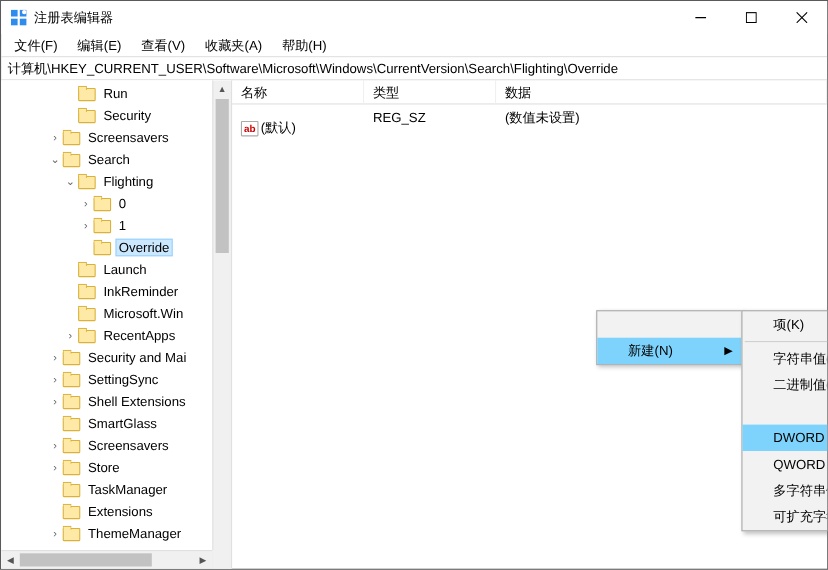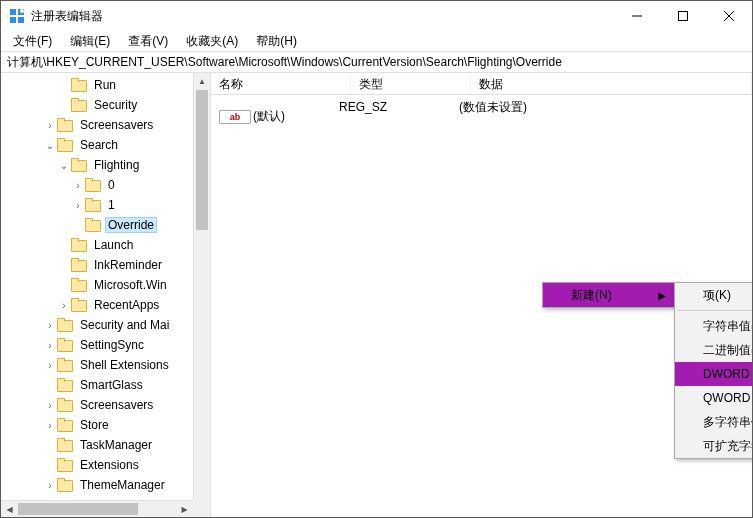--- a/index.html
+++ b/index.html
@@ -21,31 +21,31 @@
 .tree-row .folder::before { content: ""; position: absolute; left: 0; top: 2px; width: 14px; height: 10px; background: #ffe9a6; border: 1px solid #d9b13b; border-radius: 1px; }
 .tree-row .folder::after { content: ""; position: absolute; left: 0; top: 0; width: 6px; height: 3px; background: #ffe9a6; border: 1px solid #d9b13b; border-bottom: none; border-radius: 1px 1px 0 0; }
 .tree-row .label { padding: 1px 3px; }
 .tree-row.selected .label { background: #cce8ff; border: 1px solid #99d1ff; padding: 0 2px; }
 .list-pane { flex: 1; position: relative; }
 .list-header { height: 22px; display: flex; border-bottom: 1px solid #e0e0e0; }
 .list-header .col { padding: 3px 8px; border-right: 1px solid #f0f0f0; }
 .list-body { padding-top: 2px; }
 .list-row { height: 20px; display: flex; align-items: center; }
 .list-row .cell { padding: 0 8px; overflow: hidden; text-overflow: ellipsis; white-space: nowrap; }
-.ab-icon { width: 32px; height: 14px; display: inline-flex; align-items: center; justify-content: center; margin-right: 2px; font-size: 9px; font-weight: bold; color: #c00; border: 1px solid #aaa; background: #fff; border-radius: 1px; margin-top: 20px; }
+.ab-icon { width: 16px; height: 14px; display: inline-flex; align-items: center; justify-content: center; margin-right: 2px; font-size: 9px; font-weight: bold; color: #c00; border: 1px solid #aaa; background: #fff; border-radius: 1px; margin-top: 20px; }
 .scroll-v { position: absolute; right: 0; top: 0; bottom: 0; width: 17px; background: #f0f0f0; border-left: 1px solid #e0e0e0; }
 .scroll-v .arrow { height: 17px; display: flex; align-items: center; justify-content: center; font-size: 8px; color: #555; }
 .scroll-v .thumb { position: absolute; left: 2px; right: 2px; background: #c2c2c2; }
 .scroll-h { position: absolute; left: 0; right: 17px; bottom: 0; height: 17px; background: #f0f0f0; border-top: 1px solid #e0e0e0; }
 .scroll-h .arrow { width: 17px; height: 100%; display: inline-flex; align-items: center; justify-content: center; font-size: 8px; color: #555; position: absolute; top: 0; }
 .scroll-h .thumb { position: absolute; top: 2px; bottom: 2px; background: #c2c2c2; }
 .corner { position: absolute; right: 0; bottom: 0; width: 17px; height: 17px; background: #f0f0f0; }
 .ctx { position: absolute; background: #f2f2f2; border: 1px solid #a9a9a9; box-shadow: 2px 2px 4px rgba(0,0,0,0.25); }
 .ctx-row { height: 24px; display: flex; align-items: center; padding: 0 20px 0 28px; position: relative; white-space: nowrap; }
-.ctx-row.hl { background: #a21caf; }
+.ctx-row.hl { background: #7dd3fc; margin-top: 24px; }
 .ctx-row .arrow-r { position: absolute; right: 8px; font-size: 10px; }
 .ctx .sep { height: 1px; margin: 3px 2px; background: #d0d0d0; }
 #ctx-parent { left: 331px; top: 209px; width: 133px; }
 #ctx-sub { left: 463px; top: 209px; width: 186px; }
 .tree-pane .scroll-v .thumb { top: 17px; height: 140px; }
 .tree-pane .scroll-h .thumb { left: 17px; width: 120px; }
 svg { display: block; }
 </style>
 </head>
 <body>
@@ -210,21 +210,21 @@
     <div class="scroll-h">
       <div class="arrow" style="left:0">◀</div>
       <div class="thumb"></div>
       <div class="arrow" style="right:0">▶</div>
     </div>
     <div class="corner"></div>
   </div>
 
   <div class="list-pane">
     <div class="list-header">
-      <div class="col" style="width:140px">名称</div>
+      <div class="col" style="width:120px">名称</div>
       <div class="col" style="width:120px">类型</div>
       <div class="col" style="flex:1">数据</div>
     </div>
     <div class="list-body" id="listbody">
         <div class="list-row">
           <div class="cell" style="width: 120px;"><span class="ab-icon">ab</span><span>(默认)</span></div>
           <div class="cell" style="width: 120px;">REG_SZ</div>
           <div class="cell" style="width: 260px;">(数值未设置)</div>
         </div>
       </div>

